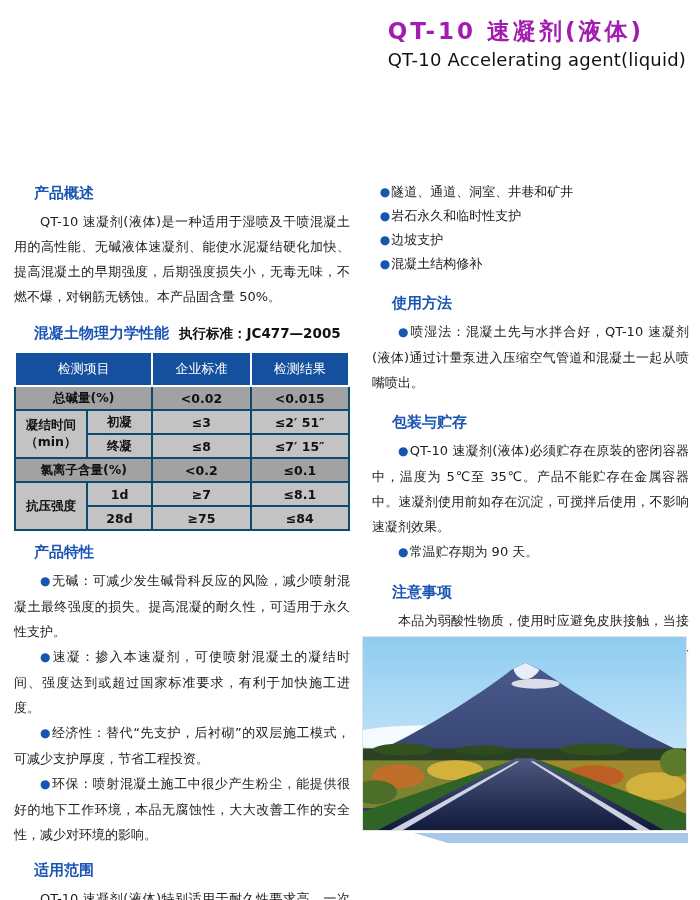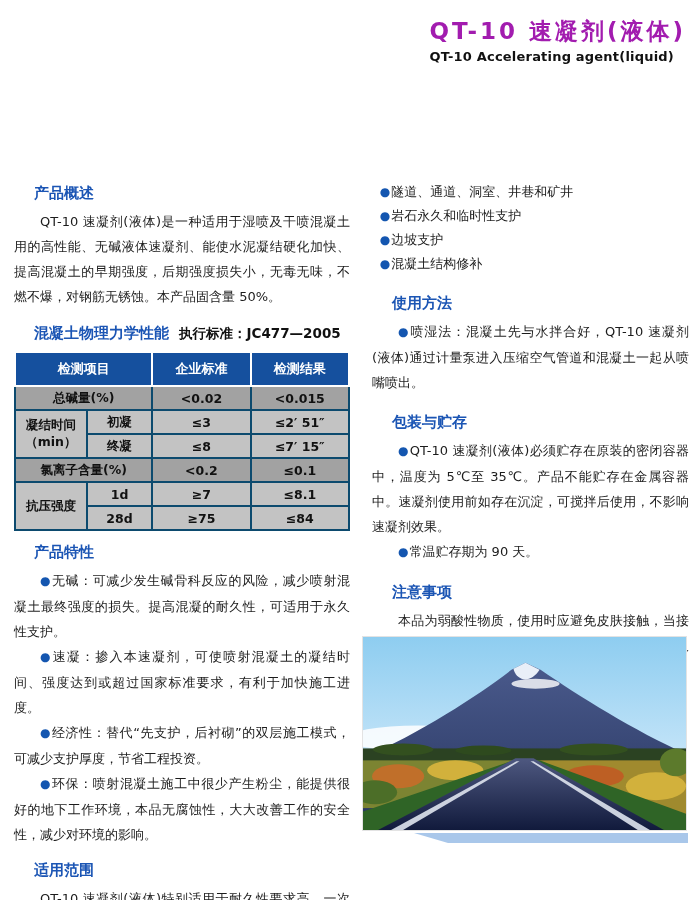--- a/index.html
+++ b/index.html
@@ -3,35 +3,35 @@
 <meta charset="utf-8">
 <style>
   html,body{margin:0;padding:0;background:#ffffff;}
   .page{
     position:relative;width:700px;height:900px;background:#ffffff;overflow:hidden;
     font-family:"DejaVu Sans",sans-serif;color:#1c1c1c;
   }
   
   .header{position:absolute;top:16px;right:14px;text-align:left;}
   .title{font-size:23px;font-weight:bold;color:#a21caf;letter-spacing:3px;line-height:30px;}
-  .subtitle{font-size:13px;font-weight:bold;color:#111;margin-top:3px;letter-spacing:0.2px;}
+  .subtitle{font-size:18px;font-weight:normal;color:#111;margin-top:3px;letter-spacing:0.2px;}
   
   .col-left{position:absolute;left:14px;top:184px;width:336px;}
   .col-right{position:absolute;left:372px;top:180px;width:317px;}
   .section-h{font-size:15px;font-weight:bold;color:#1b55b4;margin:0 0 7px 0;padding-left:20px;line-height:18px;}
   .body-p{font-size:13px;line-height:25px;margin:0 0 14px 0;text-align:justify;text-indent:2em;}
   .bullet-p{font-size:13px;line-height:25px;margin:0;text-align:justify;text-indent:2em;}
   .dot{color:#1456b0;font-size:12px;margin-right:1px;}
   
   .perf-line{margin:0 0 8px 0;white-space:nowrap;}
   .perf-line .section-h{display:inline;padding-left:20px;}
   .standard{font-size:13.5px;font-weight:bold;color:#111;margin-left:10px;}
   
   table.perf{border-collapse:collapse;width:336px;margin:4px 0 12px 0;}
-  table.perf th{background:#15509e;color:#fff;font-size:13px;font-weight:bold;height:30px;border:2px solid #fff;text-align:center;}
+  table.perf th{background:#15509e;color:#fff;font-size:13px;font-weight:normal;height:30px;border:2px solid #fff;text-align:center;}
   table.perf td{font-size:12.5px;font-weight:bold;color:#111;height:22px;border:2px solid #0c4a6e;text-align:center;padding:0 2px;}
   tr.dark td{background:#a2a2a2;}
   tr.light td{background:#c3c3c3;}
   
   .app-p{font-size:13px;line-height:23px;margin:0;text-indent:0.6em;}
   .gap-s{height:14px;}
   .gap-m{height:18px;}
   
   .photo{position:absolute;left:362px;top:636px;width:325px;height:195px;border:1px solid #e3e3e3;box-sizing:border-box;}
   .photo svg{display:block;width:100%;height:100%;}

